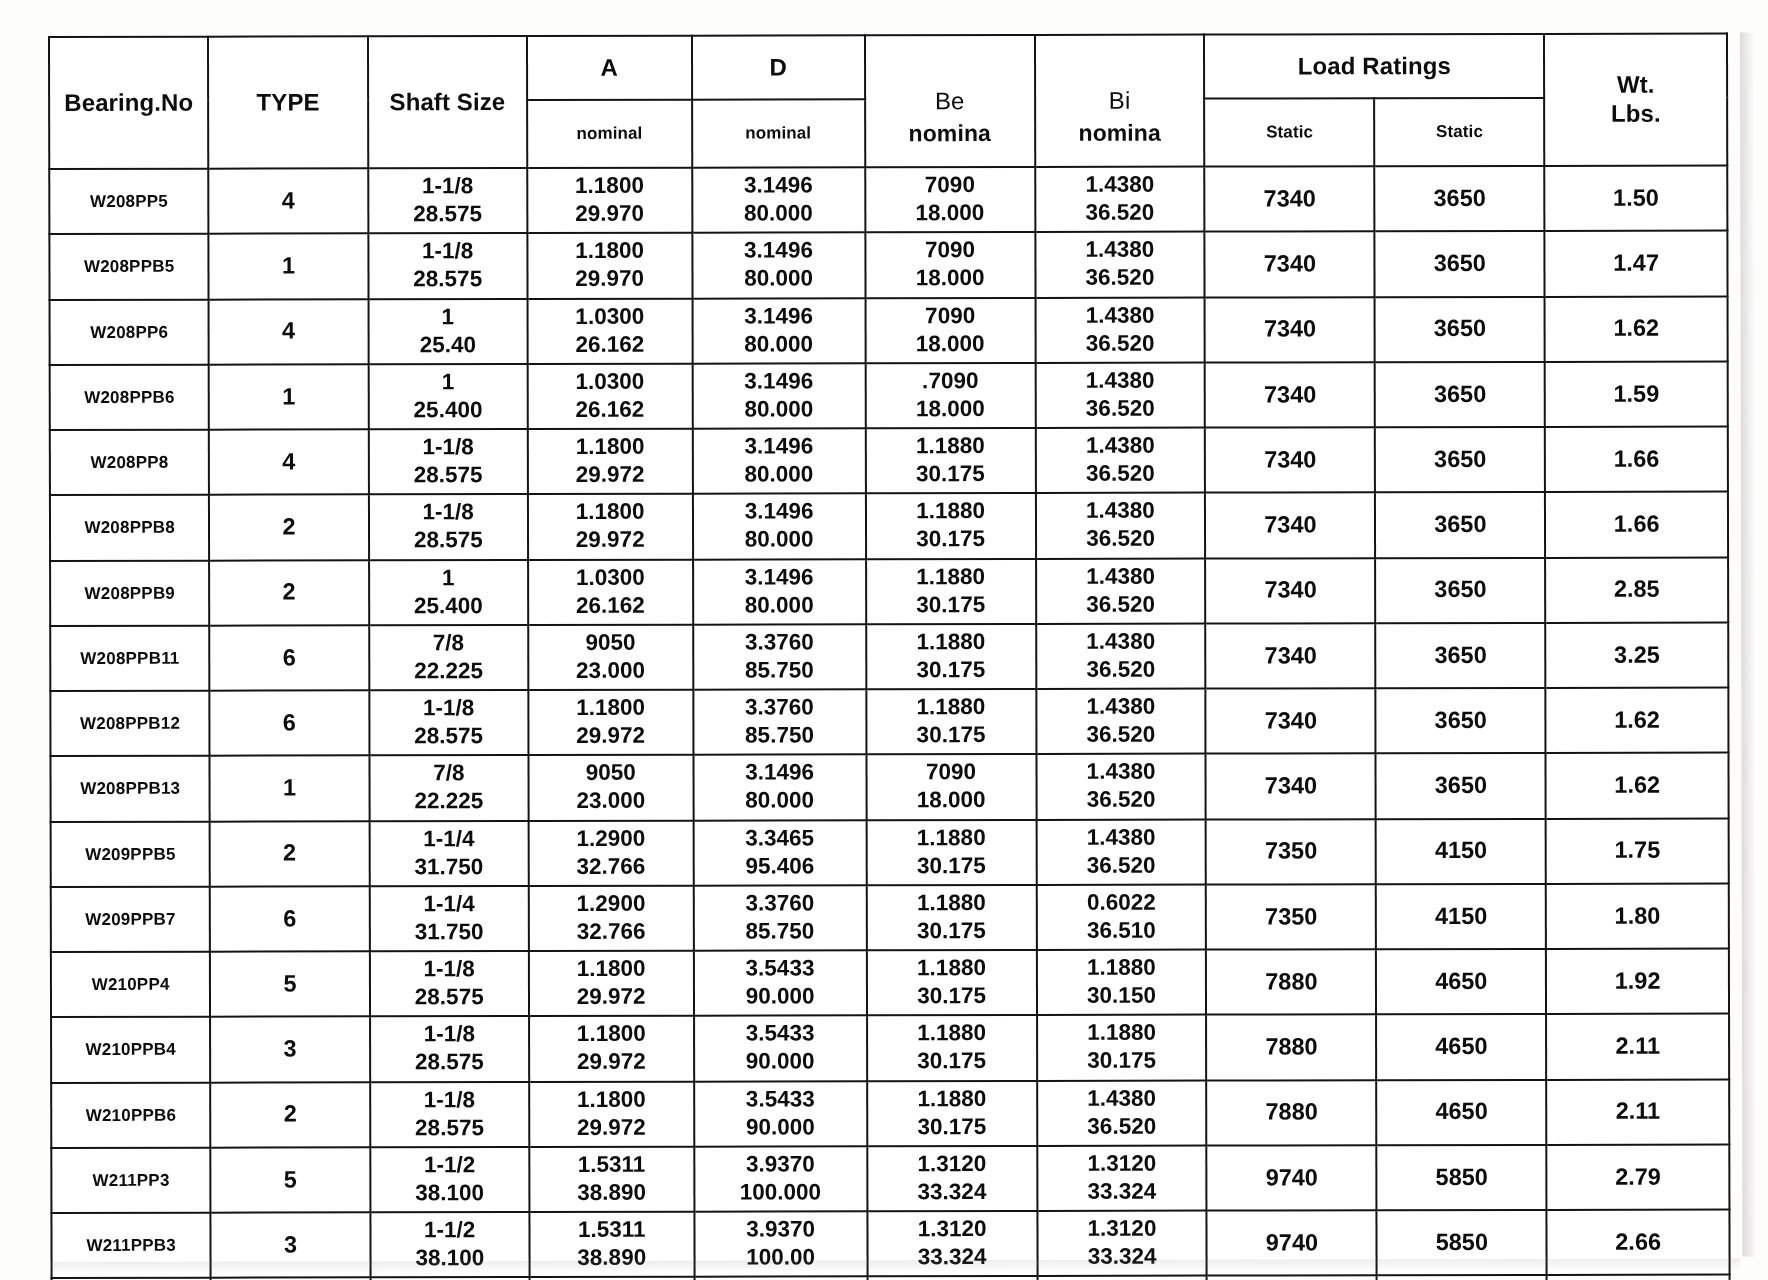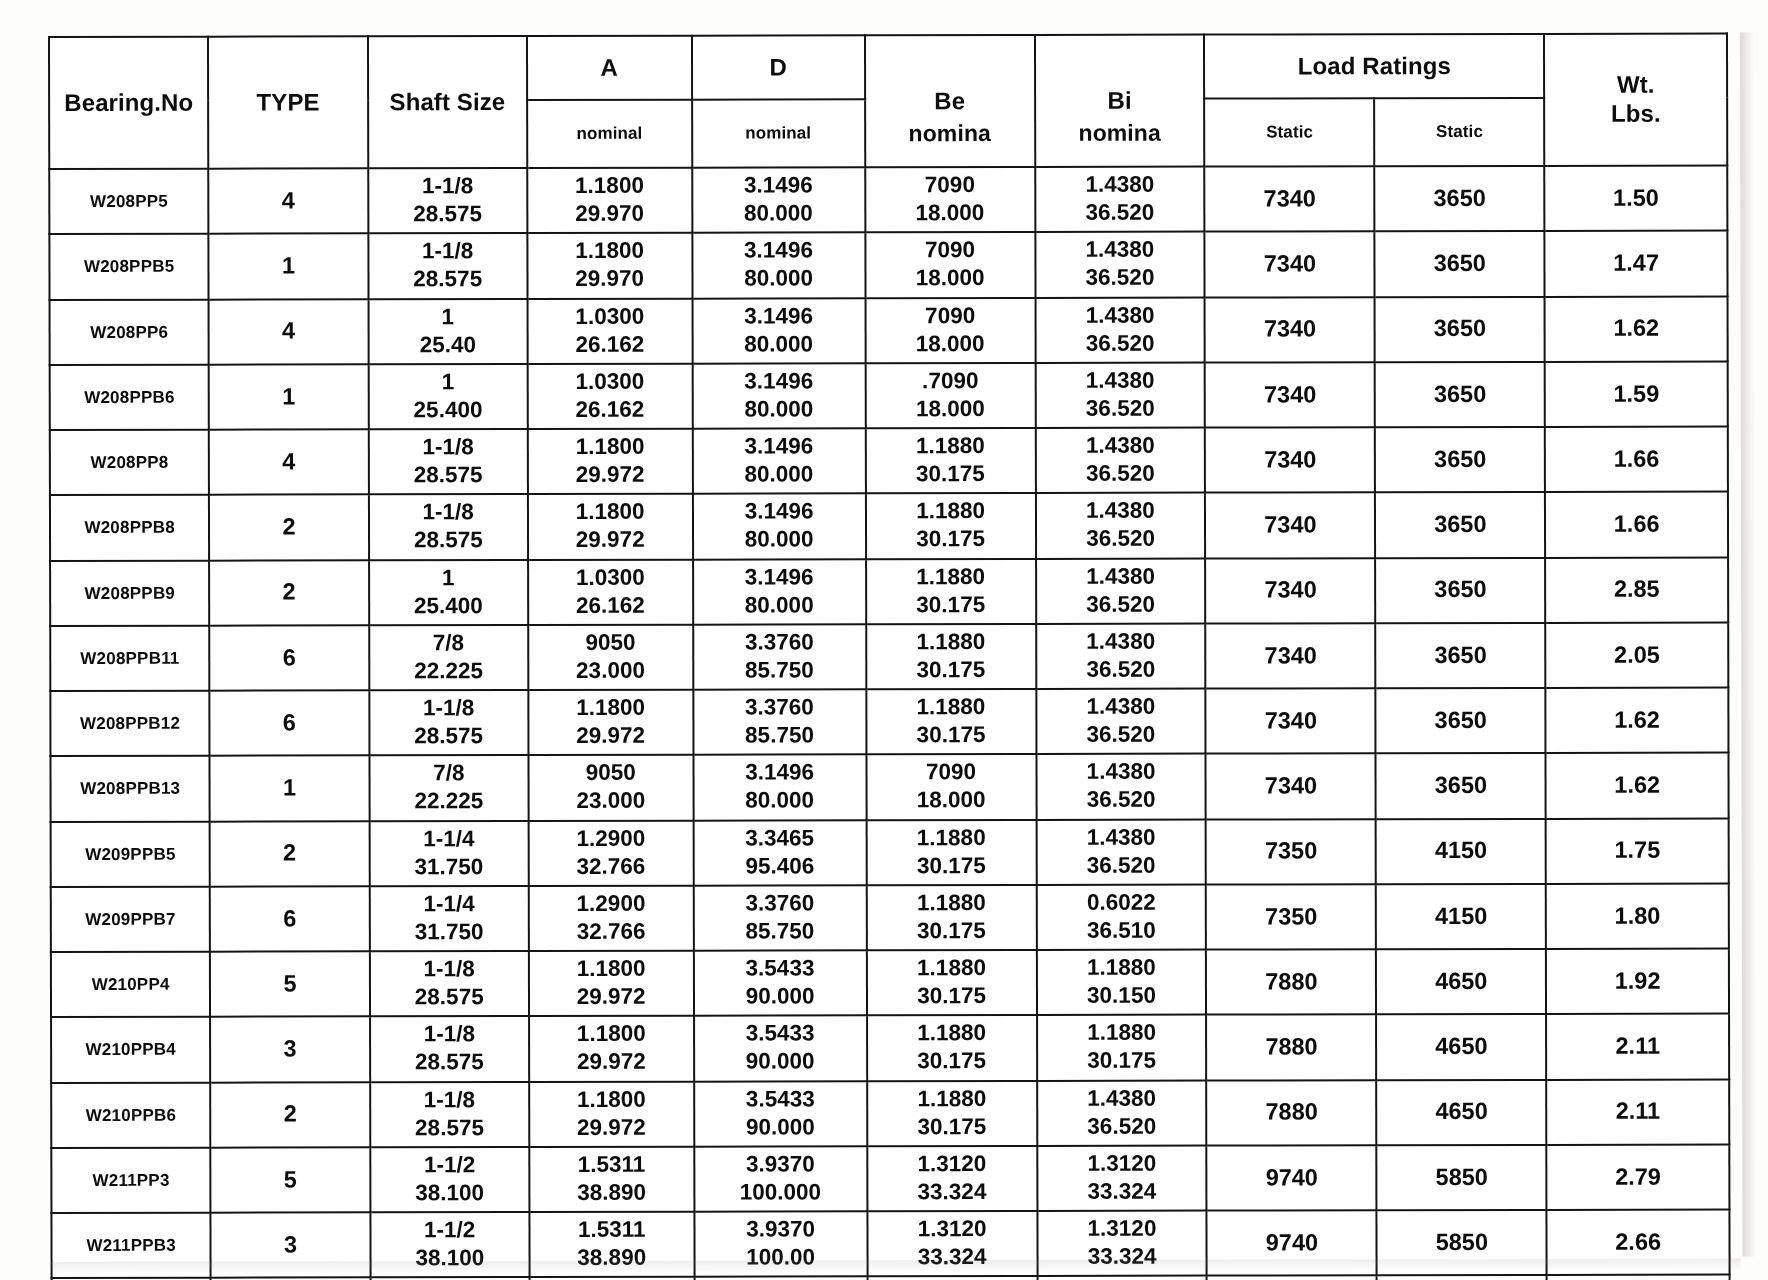--- a/index.html
+++ b/index.html
@@ -64,21 +64,21 @@
     height: 62px;
   }
   th.sub {
     height: 66px;
     font-weight: normal;
     font-size: 17px;
   }
   th.stacked {
     line-height: 1.35;
   }
-  th.stacked .l1 { display: block; font-weight: bold; margin-top: 32px; }
+  th.stacked .l1 { display: block; font-weight: normal; margin-top: 32px; }
   th.stacked .l2 { display: block; font-weight: bold; font-size: 23px; }
   th.wt .l1 { display: block; }
   th.wt .l2 { display: block; }
 
   
   tbody td {
     height: 52px;
     font-size: 23px;
     line-height: 1.25;
   }
@@ -385,21 +385,21 @@
             <td class="dual">
               <span class="v1">1.1880</span>
               <span class="v2">30.175</span>
             </td>
             <td class="dual">
               <span class="v1">1.4380</span>
               <span class="v2">36.520</span>
             </td>
             <td class="single">7340</td>
             <td class="single">3650</td>
-            <td class="single">2.05</td>
+            <td class="single">3.25</td>
           </tr>
           <tr>
             <td class="name">W208PPB12</td>
             <td class="single">6</td>
             <td class="dual">
               <span class="v1">1-1/8</span>
               <span class="v2">28.575</span>
             </td>
             <td class="dual">
               <span class="v1">1.1800</span>

